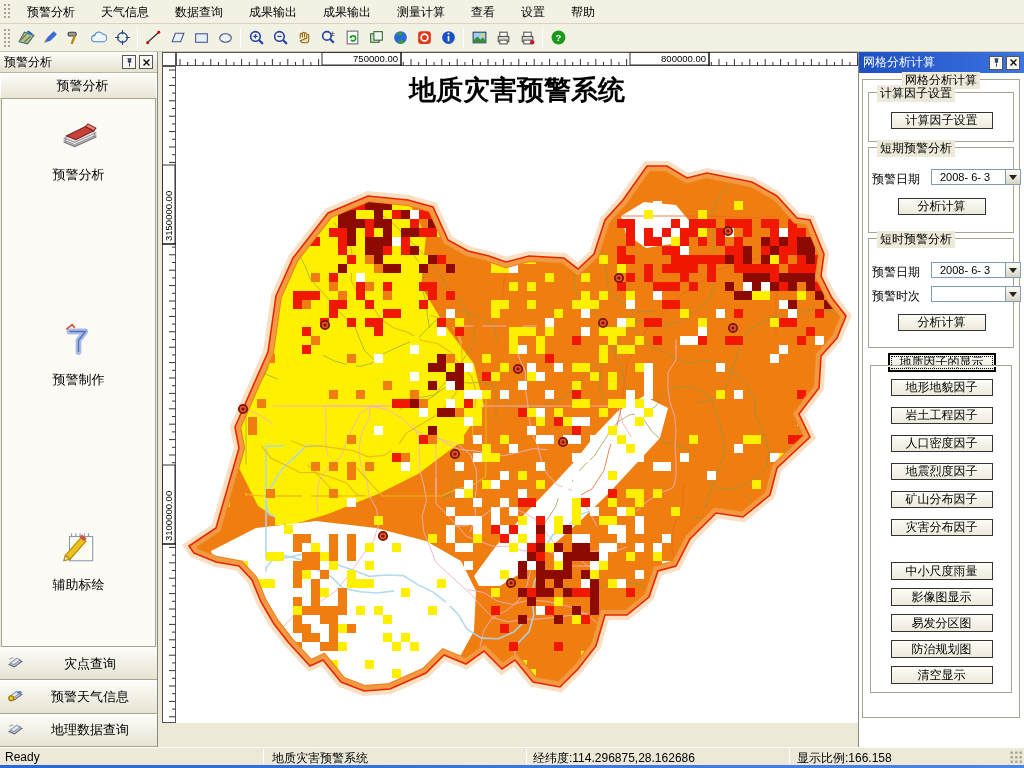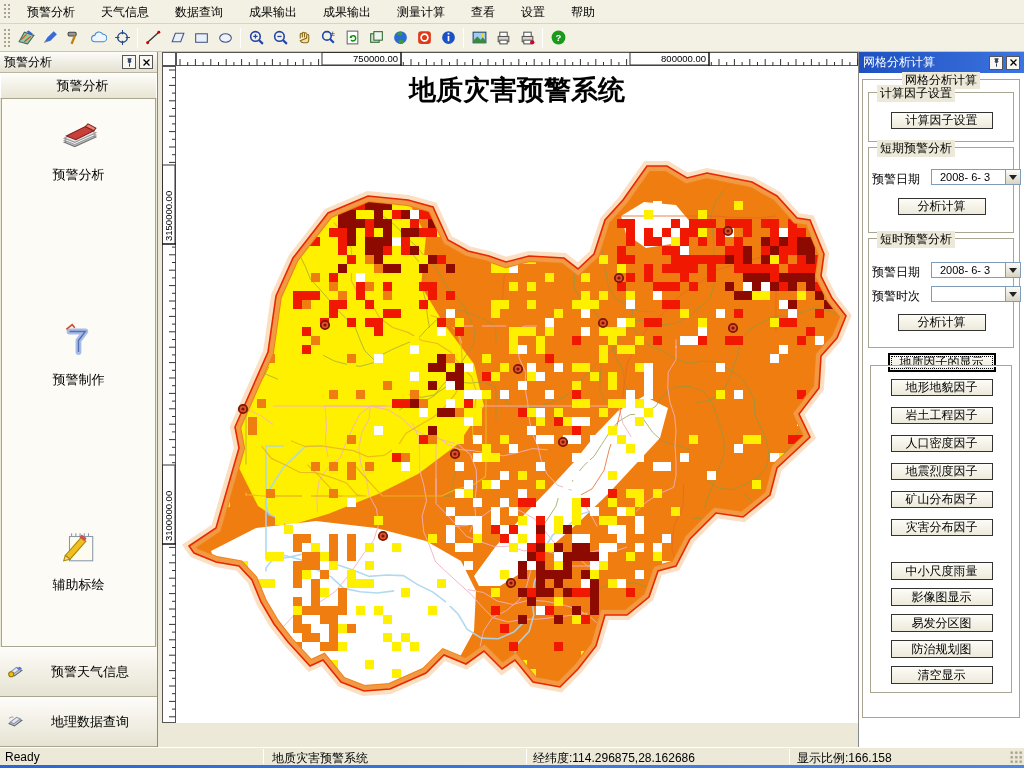--- a/index.html
+++ b/index.html
@@ -287,20 +287,28 @@
                 <rect x="11" y="9" width="22" height="23" fill="#FDFCEE" stroke="#8899AA"></rect>
                 <path d="M13 9 v-3 M17 9 v-3 M21 9 v-3 M25 9 v-3 M29 9 v-3" stroke="#8899AA" fill="none"></path>
                 <polygon points="7,27 22,10 26.5,13.5 11.5,30.5" fill="#F0C020" stroke="#AA8800"></polygon>
                 <polygon points="7,27 11.5,30.5 5.5,32" fill="#F5D8B8" stroke="#AA8800"></polygon>
                 <rect x="21" y="8.6" width="6" height="3.4" transform="rotate(38 24 10)" fill="#D05050"></rect>
               </svg></span>
             <span class="nav-lbl">辅助标绘</span>
           </div>
         </div>
       <div class="lp-bars" id="lp-bars">
+          <div class="lp-bar">
+            <span class="bar-ic"><svg viewBox="0 0 16 16" xmlns="http://www.w3.org/2000/svg">
+                <polygon points="2,11 9,6 14,8 7,13" fill="#C8C8D0" stroke="#667"></polygon>
+                <polygon points="3,9.5 9,5 12.5,6.5 6.5,11" fill="#E8E8F0" stroke="#8899AA"></polygon>
+                <path d="M2 6 q2-2 4-1" stroke="#99A" fill="none"></path>
+              </svg></span>
+            <span class="bar-lbl">灾点查询</span>
+          </div>
           <div class="lp-bar">
             <span class="bar-ic"><svg viewBox="0 0 16 16" xmlns="http://www.w3.org/2000/svg">
                 <polygon points="2,11 9,6 14,8 7,13" fill="#C8C8D0" stroke="#667"></polygon>
                 <polygon points="3,9.5 9,5 12.5,6.5 6.5,11" fill="#E8E8F0" stroke="#8899AA"></polygon>
                 <circle cx="4" cy="11.5" r="2.4" fill="#E8C020" stroke="#997700"></circle>
                 <polygon points="9,6 12,4.5 14.2,6 11.2,7.5" fill="#4A78D8"></polygon>
               </svg></span>
             <span class="bar-lbl">预警天气信息</span>
           </div>
           <div class="lp-bar">

